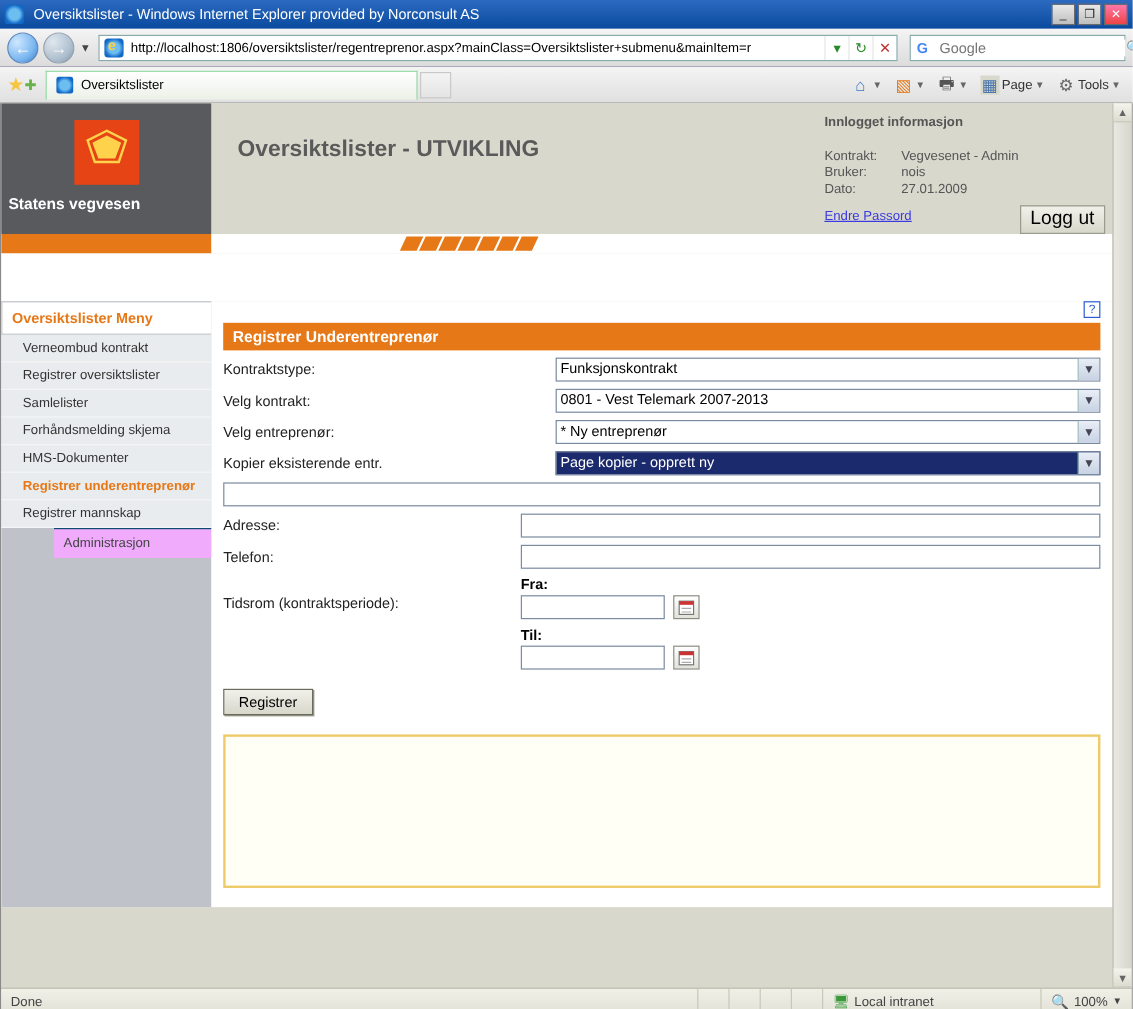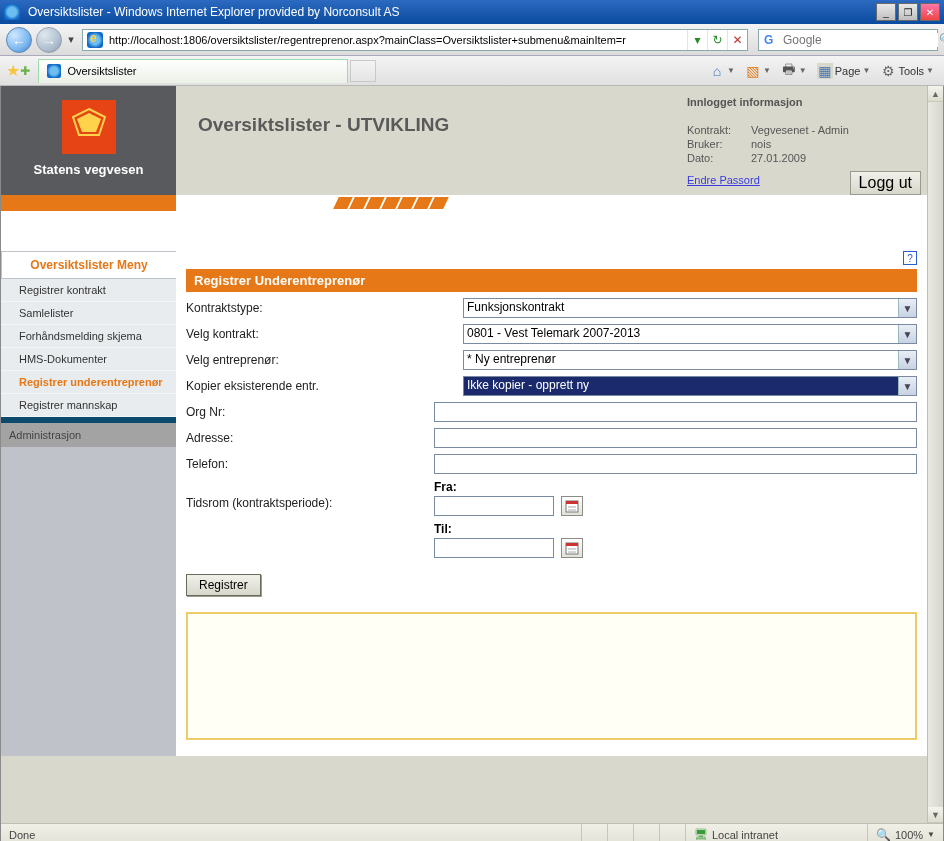--- a/index.html
+++ b/index.html
@@ -42,21 +42,21 @@
 
 .content-wrap { position: relative; height: 760px; border:1px solid #8a8a8a; border-top:none; background:#d9d8cc; display:flex; flex-direction:column; }
 .page { flex:1; overflow:auto; background:#d9d8cc; display:flex; }
 .scrollbar-v { width:16px; background:linear-gradient(to right,#e9e9e2,#d6d6cd); border-left:1px solid #bfbfb5; display:flex; flex-direction:column; }
 .scrollbar-v .arw { height:16px; background:linear-gradient(#f4f4ee,#dcdccf); display:flex; align-items:center; justify-content:center; font-size:9px; color:#666; border-bottom:1px solid #c7c7ba;}
 .scrollbar-v .track { flex:1; }
 .page-inner { flex:1; }
 
 
 .banner { display:flex; align-items:stretch; }
-.logo-area { width:175px; background:#585a5e; color:#fff; text-align:center; padding:14px 6px 18px; }
+.logo-area { width:175px; background:#585a5e; color:#fff; padding:14px 6px 18px; }
 .logo-badge { width:54px; height:54px; margin:0 auto 8px; background:#e64415; display:flex; align-items:center; justify-content:center; }
 .logo-badge svg { width:40px; height:40px; }
 .logo-area .lt { font-weight:bold; font-size:13px; }
 .title-area { flex:1; padding:28px 22px 0; color:#555; }
 .title-area h1 { font-size:19px; font-weight:bold; color:#5a5a5a; }
 .info-area { width:250px; padding:10px 10px 6px; font-size:11px; color:#555; position:relative;}
 .info-area .hdr { font-weight:bold; margin-bottom:16px; color:#555;}
 .info-area .row { display:flex; gap:6px; margin-bottom:2px;}
 .info-area .row .k { width:58px; }
 .info-area a { color:#3a3ae0; text-decoration:underline; display:inline-block; margin-top:8px;}
@@ -66,25 +66,25 @@
 .odiv { height:16px; background:#fff; display:flex; }
 .odiv .l { width:175px; background:#e67817; }
 .odiv .r { flex:1; position:relative; }
 .odiv .str { position:absolute; left:160px; top:2px; display:flex; gap:2px;}
 .odiv .str span { width:14px; height:12px; background:#e67817; transform:skewX(-25deg);}
 .gapbar { height:40px; background:#fff; border-bottom:0; }
 
 
 .main { display:flex; background:#fff; }
 .sidebar { width:175px; background:#bfc2c8; }
-.menu-hdr { background:#fff; color:#e67817; font-weight:bold; font-size:12px; padding:6px 8px; border:1px solid #bfc2c8; border-right:none;text-align:center;}
+.menu-hdr { background:#fff; color:#e67817; font-weight:bold; font-size:12px; padding:6px 8px; border:1px solid #bfc2c8; border-right:none;}
 .menu { background:#e9ecee; }
 .menu a { display:block; padding:5px 8px 5px 18px; font-size:11px; color:#333; text-decoration:none; border-bottom:1px solid #f4f5f6;}
 .menu a.active { color:#e67817; font-weight:bold; }
-.sec-hdr { background:#a3a3a3; color:#444; padding:6px 8px; font-size:11px; border-top:6px solid #0c4a6e;}
+.sec-hdr { background:#f0abfc; color:#444; padding:6px 8px; font-size:11px; border-top:1px solid #0c4a6e;margin-left:44px;}
 
 .form-area { flex:1; padding:0 10px 16px 10px; position:relative;}
 .helpq { position:absolute; right:10px; top:0; color:#2c5cd1; border:1px solid #2c5cd1; width:14px; height:14px; text-align:center; font-size:10px; line-height:13px;}
 .form-title { background:#e67817; color:#fff; font-weight:bold; font-size:13px; padding:4px 8px; margin-top:18px;}
 .frow { display:flex; align-items:center; margin-top:6px;}
 .frow label { width:248px; font-weight:normal; font-size:12px; color:#222; }
 .frow .ctrl { flex:1; }
 .sel, .inp { width:100%; border:1px solid #7a8aa0; height:20px; font-size:12px; padding:1px 3px; background:#fff;}
 .sel { appearance:none; -webkit-appearance:none; background:#fff; }
 .sel-wrap { position:relative; flex:1;margin-left:29px; }
@@ -225,21 +225,22 @@
               <span></span>
             </div>
           </div>
       </div>
       <div class="gapbar"></div>
 
       <div class="main">
         <div class="sidebar">
           <div class="menu-hdr">Oversiktslister Meny</div>
           <div class="menu">
-            <a href="#">Registrer kontrakt</a>
+            <a href="#">Verneombud kontrakt</a>
+            <a href="#">Registrer oversiktslister</a>
             <a href="#">Samlelister</a>
             <a href="#">Forhåndsmelding skjema</a>
             <a href="#">HMS-Dokumenter</a>
             <a href="#" class="active">Registrer underentreprenør</a>
             <a href="#">Registrer mannskap</a>
           </div>
           <div class="sec-hdr">Administrasjon</div>
         </div>
 
         <div class="form-area">
@@ -263,26 +264,25 @@
           <div class="frow">
             <label>Velg entreprenør:</label>
             <div class="sel-wrap ctrl">
               <div class="sel">* Ny entreprenør</div>
               <span class="caret">▼</span>
             </div>
           </div>
           <div class="frow">
             <label>Kopier eksisterende entr.</label>
             <div class="sel-wrap ctrl">
-              <div class="sel dark">Ikke kopier - opprett ny</div>
+              <div class="sel dark">Page kopier - opprett ny</div>
               <span class="caret">▼</span>
             </div>
           </div>
           <div class="frow">
-            <label>Org Nr:</label>
             <div class="ctrl"><input class="inpn" value="" style=""></div>
           </div>
           <div class="frow">
             <label>Adresse:</label>
             <div class="ctrl"><input class="inpn" value="" style=""></div>
           </div>
           <div class="frow">
             <label>Telefon:</label>
             <div class="ctrl"><input class="inpn" value="" style=""></div>
           </div>

